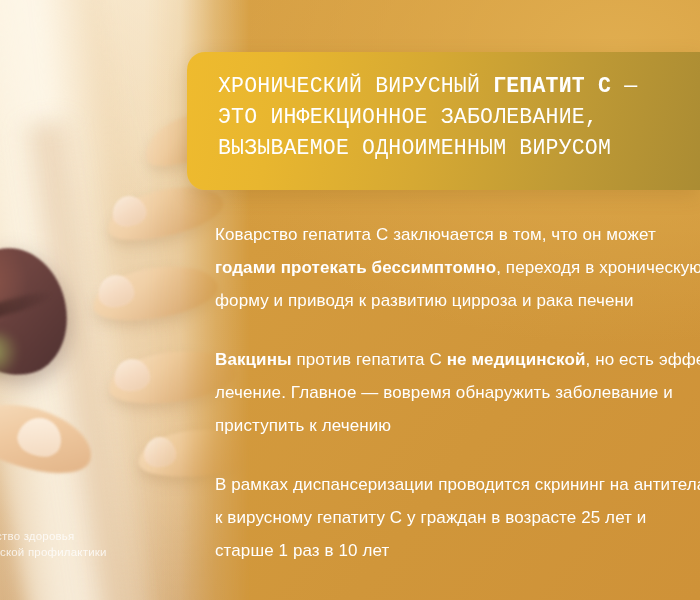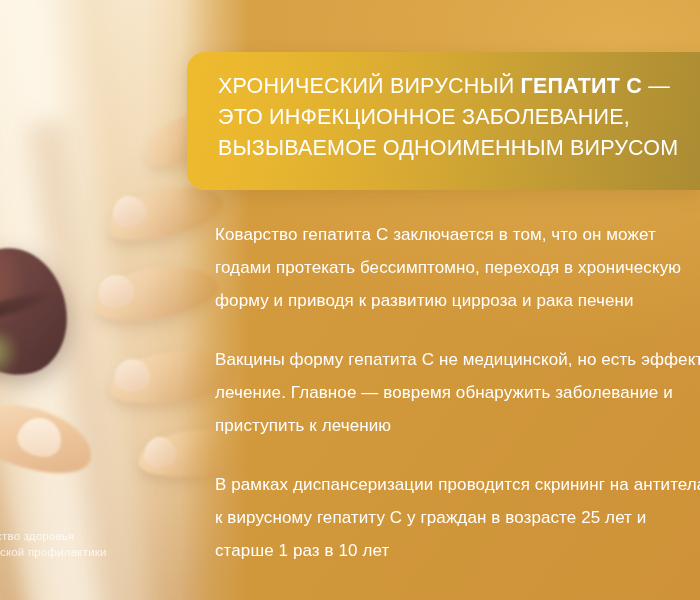--- a/index.html
+++ b/index.html
@@ -108,37 +108,38 @@
     background:linear-gradient(90deg,rgba(40,24,22,.75),rgba(40,24,22,0));
     filter:blur(2px);
   }
 
   
   .banner{
     position:absolute;left:187px;top:52px;width:513px;height:138px;
     border-radius:18px 0 0 18px;
     background:linear-gradient(100deg,#efbb2e 0%,#e8b62f 18%,#d6a933 46%,#bf9a35 74%,#ab8c33 100%);
     box-shadow:0 6px 20px rgba(120,82,20,.18);
+    font-family:Liberation Mono, monospace;
   }
   .banner-text{
     position:absolute;left:31px;top:19px;right:-180px;
     color:#ffffff;font-size:21.5px;line-height:31px;letter-spacing:.2px;
     font-weight:400;white-space:nowrap;
   }
   .banner-text b{font-weight:700;}
   .bl{display:block;}
 
   
   .body-copy{
     position:absolute;left:215px;top:218px;width:560px;
     color:#ffffff;font-size:17px;line-height:33px;letter-spacing:.1px;
   }
   .para{margin:0 0 26px 0;white-space:nowrap;}
   .para:last-child{margin-bottom:0;}
-  .para b{font-weight:400;}
+  .para b{font-weight:700;}
   .ln{display:block;}
 
   
   .watermark{
     position:absolute;left:-58px;top:528px;
     color:rgba(255,255,255,.78);
     font-size:11.5px;line-height:16px;letter-spacing:.2px;
     white-space:nowrap;
   }
   .watermark span{display:block;}
@@ -178,21 +179,21 @@
 
   <div class="body-copy">
 
     <p class="para">
       <span class="ln">Коварство гепатита С заключается в том, что он может</span>
       <span class="ln"><b>годами протекать бессимптомно</b><span>, переходя в хроническую</span></span>
       <span class="ln">форму и приводя к развитию цирроза и рака печени</span>
     </p>
 
     <p class="para">
-      <span class="ln"><b>Вакцины</b><span> форму гепатита С </span><b>не медицинской</b><span>, но есть эффективное</span></span>
+      <span class="ln"><b>Вакцины</b><span> против гепатита С </span><b>не медицинской</b><span>, но есть эффективное</span></span>
       <span class="ln">лечение. Главное — вовремя обнаружить заболевание и</span>
       <span class="ln">приступить к лечению</span>
     </p>
 
     <p class="para">
       <span class="ln">В рамках диспансеризации проводится скрининг на антитела</span>
       <span class="ln">к вирусному гепатиту С у граждан в возрасте 25 лет и</span>
       <span class="ln">старше 1 раз в 10 лет</span>
     </p>
 

